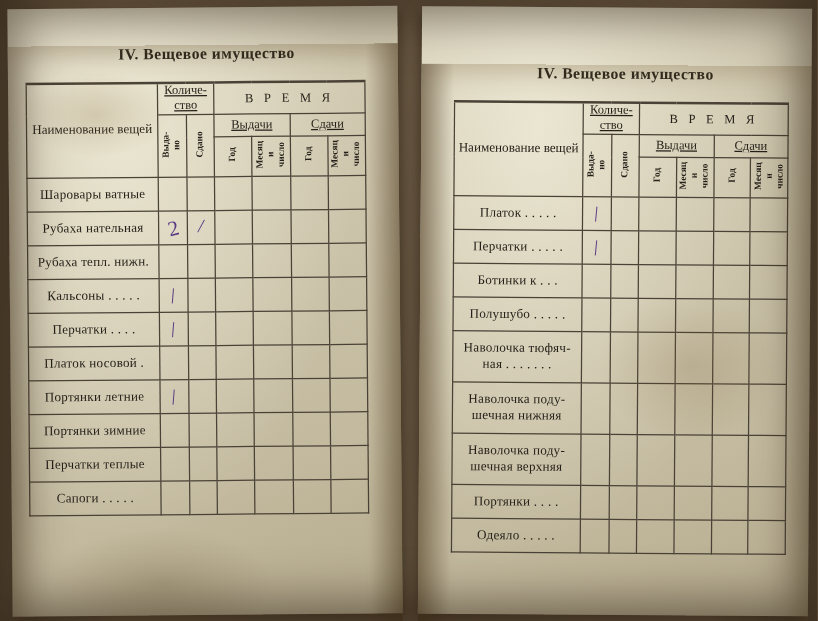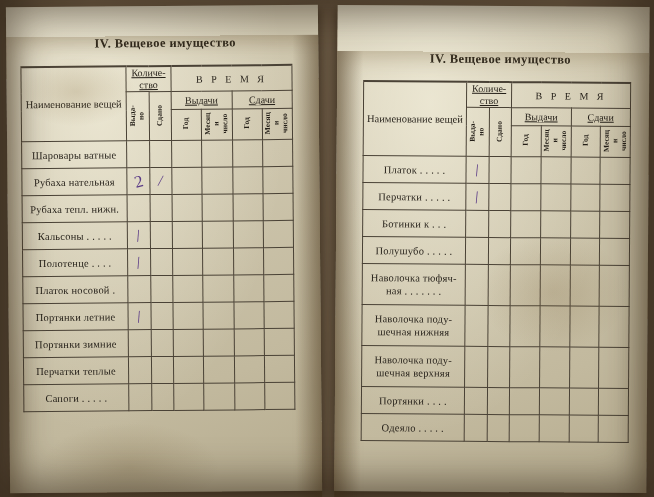--- a/index.html
+++ b/index.html
@@ -220,21 +220,21 @@
         <tr>
           <td class="item cell">Кальсоны . . . . .</td>
           <td class="cell"><span class="mark">/</span></td>
           <td class="cell"><span class="mark slash"></span></td>
           <td class="cell"></td>
           <td class="cell"></td>
           <td class="cell"></td>
           <td class="cell"></td>
         </tr>
         <tr>
-          <td class="item cell">Полотенце . . . .</td>
+          <td class="item cell">Перчатки . . . .</td>
           <td class="cell"><span class="mark">/</span></td>
           <td class="cell"><span class="mark slash"></span></td>
           <td class="cell"></td>
           <td class="cell"></td>
           <td class="cell"></td>
           <td class="cell"></td>
         </tr>
         <tr>
           <td class="item cell">Платок носовой .</td>
           <td class="cell"><span class="mark"></span></td>

